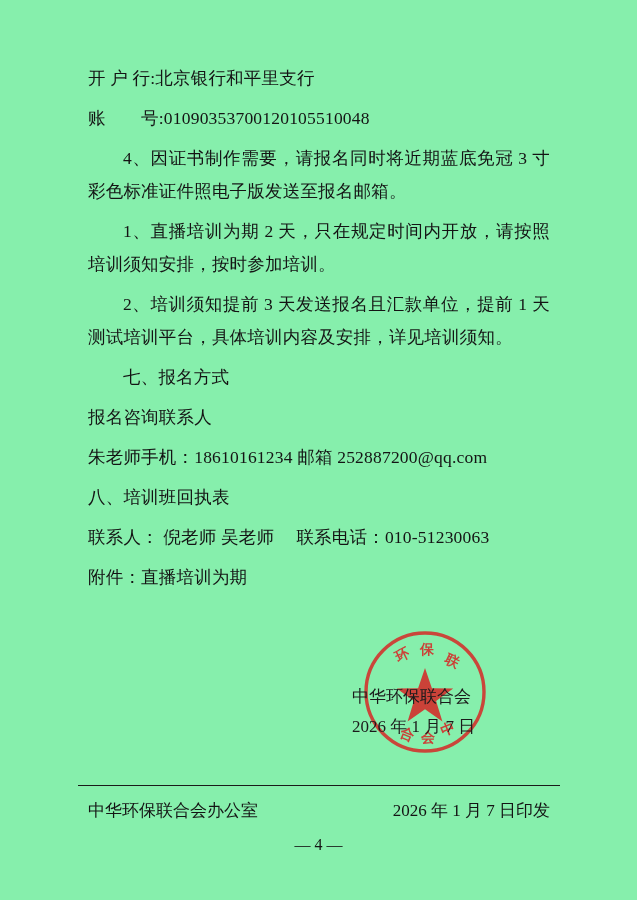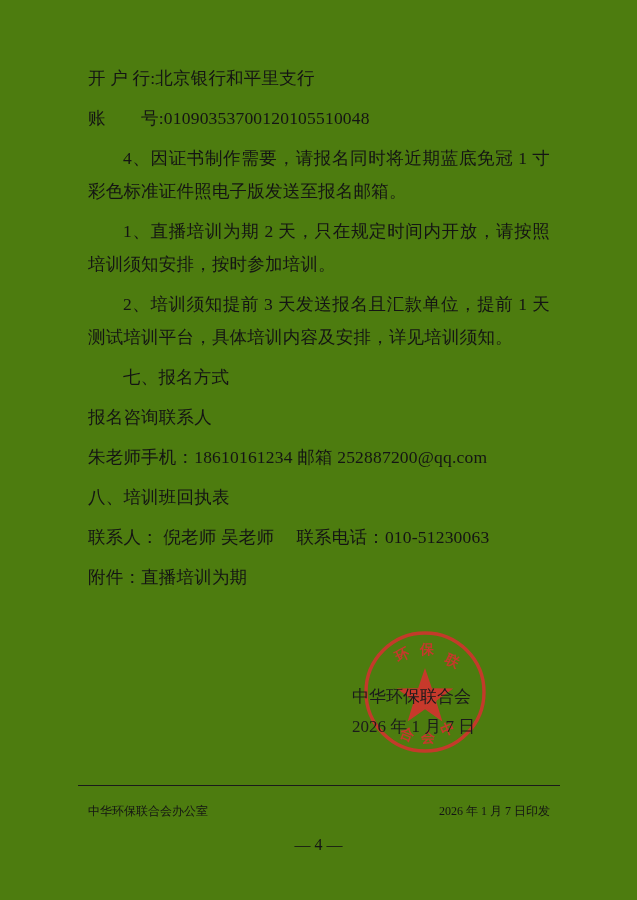--- a/index.html
+++ b/index.html
@@ -13,21 +13,21 @@
     position: relative;
     font-family: "Liberation Serif", "DejaVu Serif", serif;
     color: #111111;
     overflow: hidden;
   }
   .page {
     position: absolute;
     left: 0; top: 0;
     width: 637px;
     height: 900px;
-    background: #4d7c0f;
+    background: #86efac;
   }
   .content {
     position: absolute;
     left: 88px;
     top: 62px;
     width: 462px;
   }
   .para {
     font-size: 17.5px;
     line-height: 33px;
@@ -49,21 +49,21 @@
     top: 785px;
     width: 482px;
     height: 1px;
     background: #1a1a1a;
   }
   .footer {
     position: absolute;
     left: 88px;
     top: 798px;
     width: 462px;
-    font-size: 12px;
+    font-size: 17px;
     line-height: 26px;
     display: flex;
     justify-content: space-between;
     color: #141414;
   }
   .pagenum {
     position: absolute;
     left: 0;
     top: 836px;
     width: 637px;
@@ -97,21 +97,21 @@
 <body>
 
 <div class="page">
 
   <div class="content">
 
     <p class="para noindent">开 户  行:北京银行和平里支行</p>
 
     <p class="para noindent">账　　号:01090353700120105510048</p>
 
-    <p class="para indent">4、因证书制作需要，请报名同时将近期蓝底免冠 1 寸彩色标准证件照电子版发送至报名邮箱。</p>
+    <p class="para indent">4、因证书制作需要，请报名同时将近期蓝底免冠 3 寸彩色标准证件照电子版发送至报名邮箱。</p>
 
 
 
     <p class="para indent">1、直播培训为期 2 天，只在规定时间内开放，请按照培训须知安排，按时参加培训。</p>
 
     <p class="para indent">2、培训须知提前 3 天发送报名且汇款单位，提前 1 天测试培训平台，具体培训内容及安排，详见培训须知。</p>
 
     <p class="para indent">七、报名方式</p>
 
     <p class="para noindent">报名咨询联系人</p>

